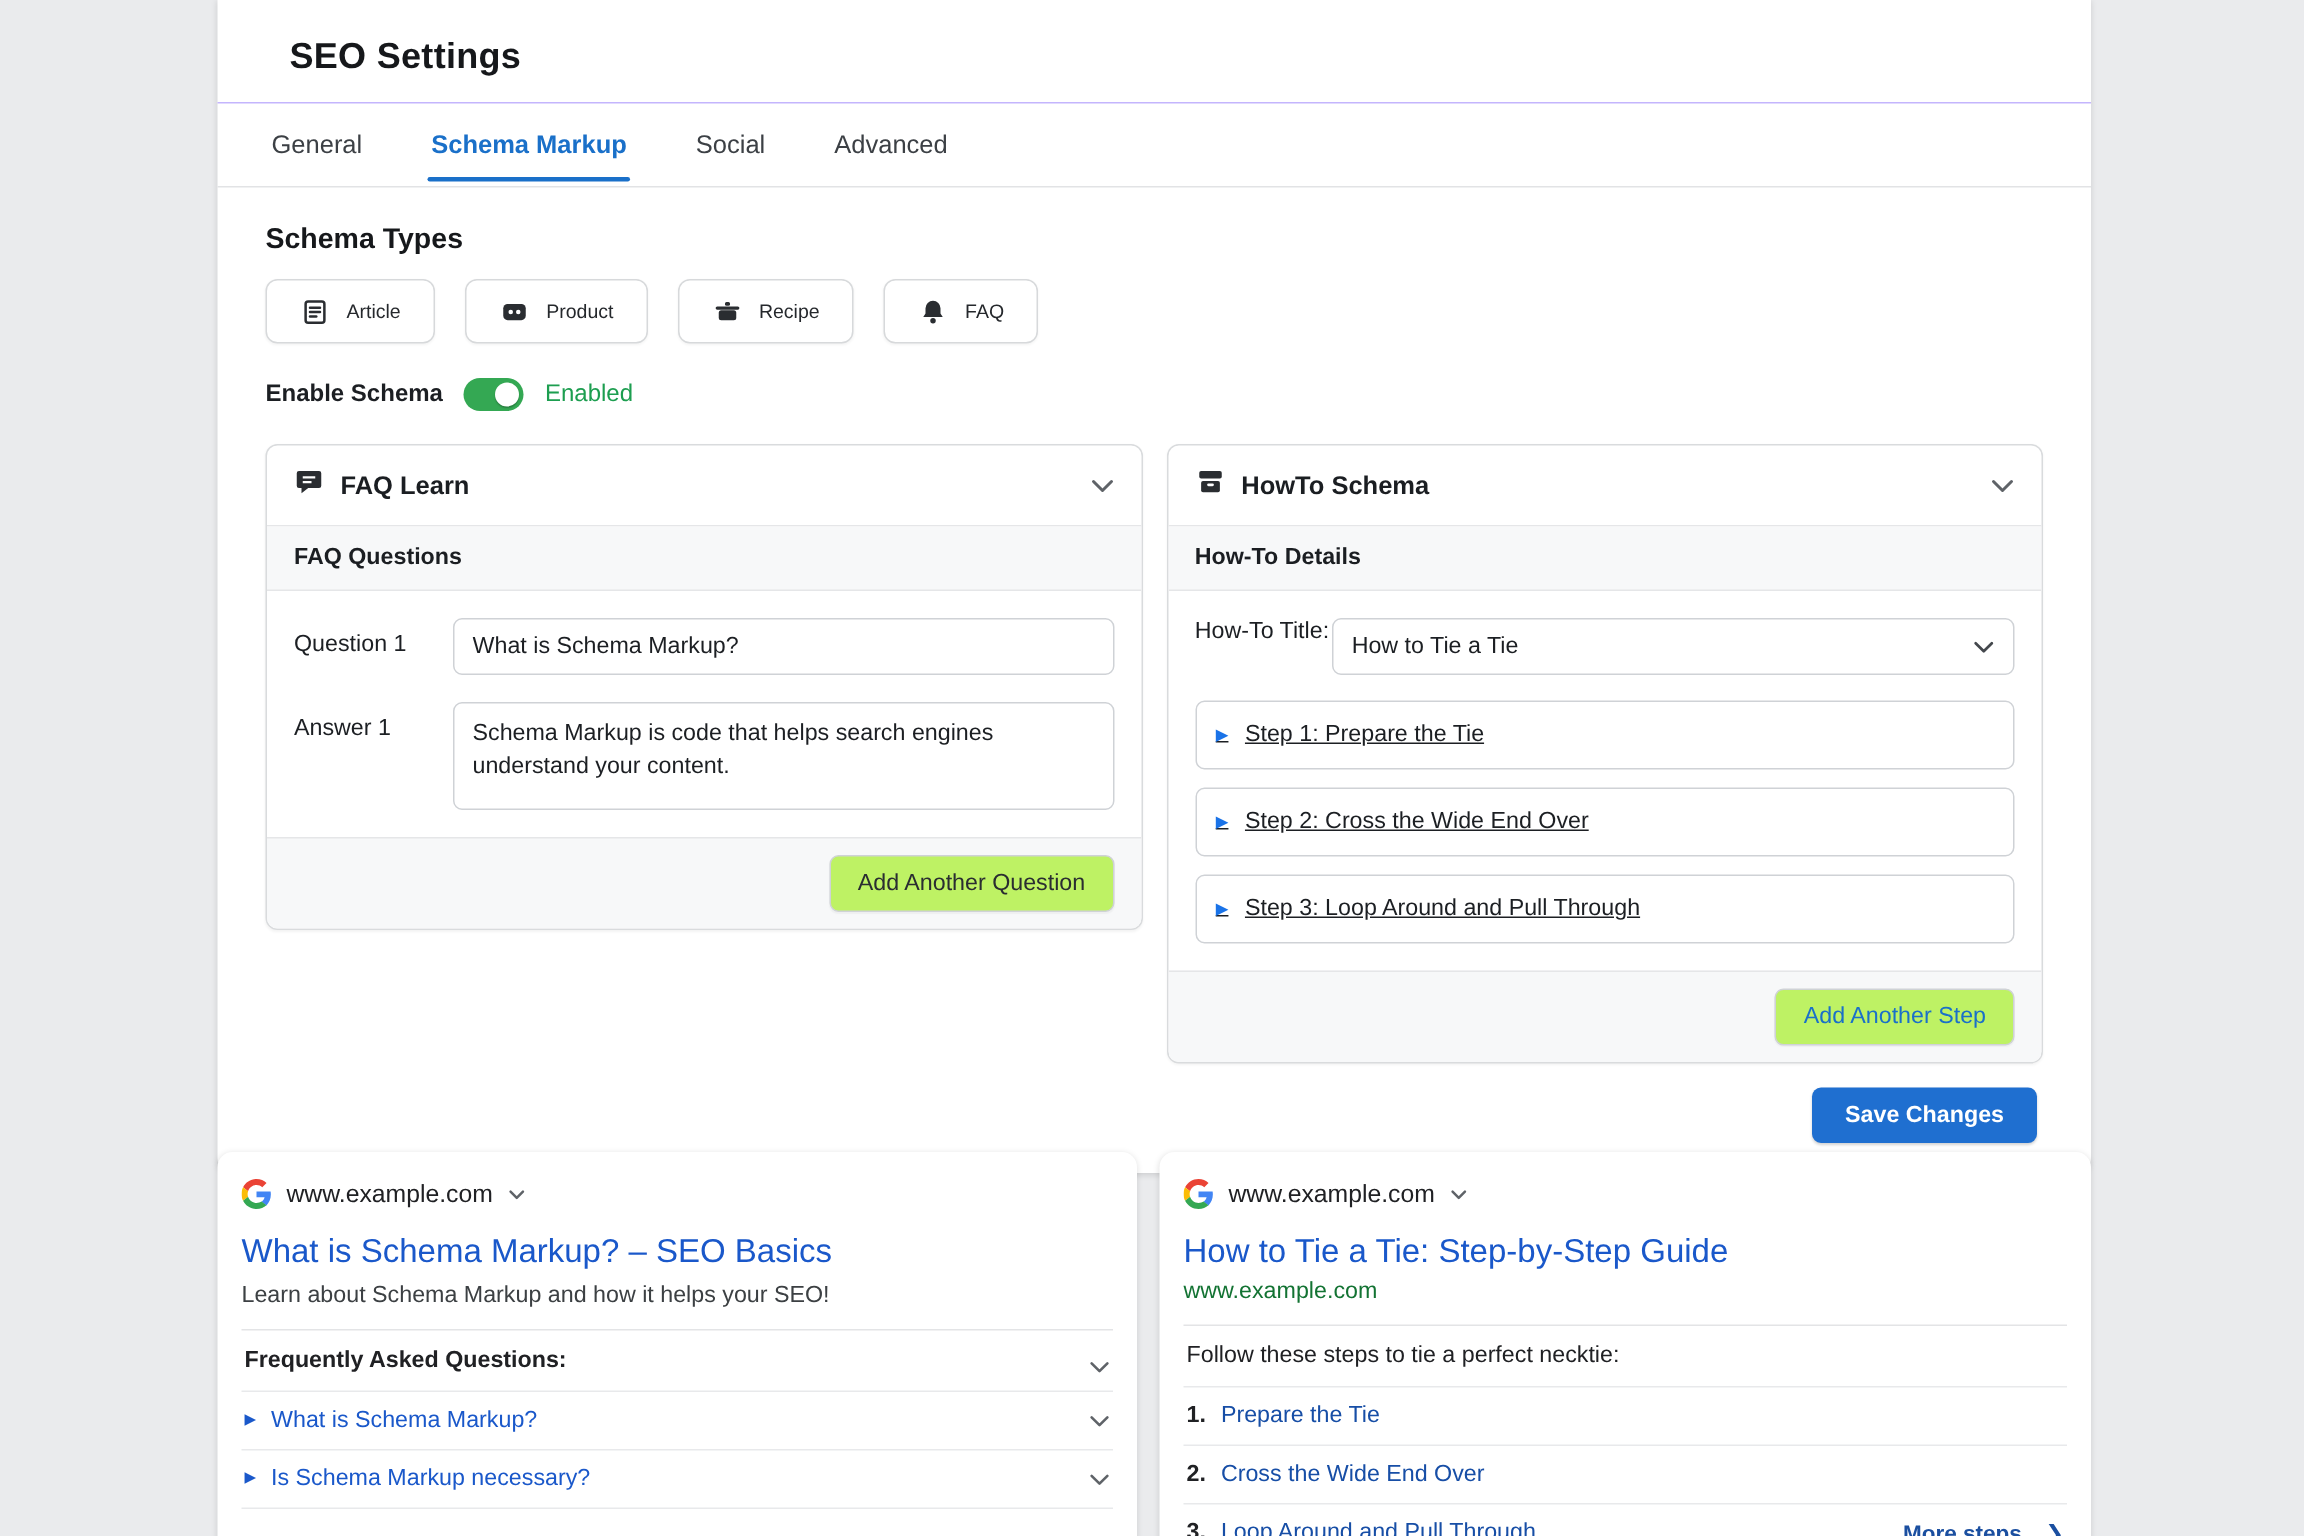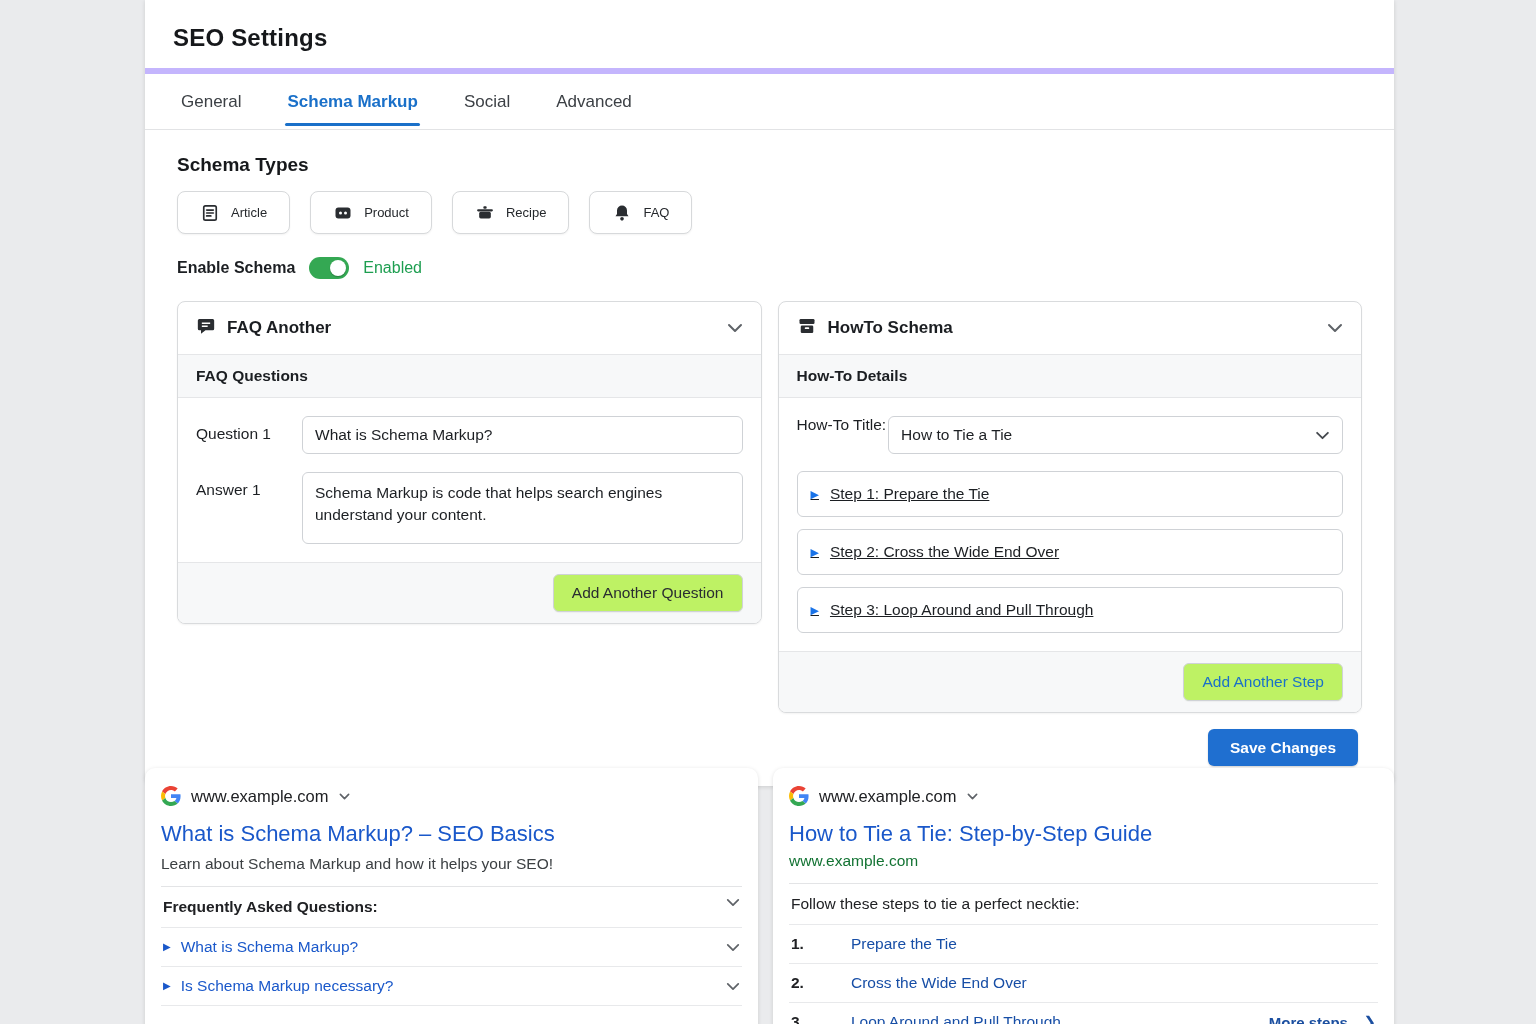--- a/index.html
+++ b/index.html
@@ -12,21 +12,21 @@
     position:relative; width:1536px; height:1024px;
     background:#eaebed; overflow:hidden;
   }
 
   
   .main-card {
     position:absolute; left:145px; top:0; width:1249px;
     background:#fff; border-radius:0 0 10px 10px;
     box-shadow:0 1px 4px rgba(0,0,0,.13);
   }
-  .card-header { padding:24px 28px 16px; border-bottom:6px solid #c4b5fd; }
+  .card-header { padding:24px 48px 16px; border-bottom:1px solid #c4b5fd; }
   .card-header h1 { margin:0; font-size:24px; font-weight:700; color:#16181b; letter-spacing:.2px; }
 
   .tabs { display:flex; gap:46px; padding:0 36px; height:56px; align-items:stretch; border-bottom:1px solid #e2e3e5; }
   .tab { font-size:17px; color:#3c4045; cursor:pointer; position:relative; display:flex; align-items:center; }
   .tab.active { color:#1a70c9; font-weight:600; }
   .tab.active::after { content:""; position:absolute; left:-2px; right:-2px; bottom:3px; height:3px; background:#1a70c9; border-radius:2px; }
 
   .content { padding:24px 32px 0; }
   .sec-heading { margin:0 0 15px; font-size:19px; font-weight:700; color:#16181b; }
 
@@ -82,29 +82,29 @@
 
   .site-row { display:flex; align-items:center; gap:10px; cursor:pointer; }
   .site-row svg { display:block; }
   .site-name { font-size:16.5px; color:#202124; }
 
   .pv-title { font-size:22px; color:#1a58ca; margin:15px 0 0; font-weight:500; cursor:pointer; }
   .pv-desc { font-size:15.5px; color:#3c4043; margin:8px 0 13px; }
   .pv-url { font-size:15.5px; color:#137333; margin:5px 0 13px; }
   .pv-divider { border-top:1px solid #e3e4e6; }
 
-  .pv-sec-row { display:flex; align-items:flex-start; justify-content:space-between; padding:11px 2px; font-size:15.5px; font-weight:700; color:#202124; border-bottom:1px solid #e8e9eb; }
+  .pv-sec-row { display:flex; align-items:flex-end; justify-content:space-between; padding:11px 2px; font-size:15.5px; font-weight:700; color:#202124; border-bottom:1px solid #e8e9eb; }
   .pv-q { display:flex; align-items:center; gap:10px; padding:10px 2px; border-bottom:1px solid #e8e9eb; font-size:15.5px; color:#1a58ca; cursor:pointer; }
   .pv-q .tri { color:#1a58ca; font-size:10px; }
   .pv-q .chev { margin-left:auto; display:flex; }
 
   .pv-intro { padding:11px 2px; font-size:15.5px; color:#202124; border-bottom:1px solid #e8e9eb; }
   .pv-step { display:flex; align-items:center; gap:10px; padding:10px 2px; border-bottom:1px solid #e8e9eb; font-size:15.5px; }
   .pv-step .num { color:#202124; font-weight:700; flex:none; }
-  .pv-step .txt { color:#174ea6;margin-left:37px; }
+  .pv-step .txt { color:#174ea6; }
   .pv-more { margin-left:auto; color:#1b4fa0; font-weight:600; font-size:15px; display:flex; align-items:center; gap:3px; cursor:pointer; }
   .chev svg { display:block; }
 </style>
 </head>
 <body>
 
 <div class="stage">
 
   <div class="main-card">
 
@@ -178,21 +178,21 @@
 
         <section class="panel">
           <div class="panel-header">
             <span>
               <svg width="20" height="20" viewBox="0 0 24 24">
                   <path d="M4 3.5h16A1.8 1.8 0 0 1 21.8 5.3v10A1.8 1.8 0 0 1 20 17.1h-8.6L6 21.3v-4.2H4a1.8 1.8 0 0 1-1.8-1.8v-10A1.8 1.8 0 0 1 4 3.5z" fill="#2a2d31"></path>
                   <line x1="7" y1="8.7" x2="17" y2="8.7" stroke="#fff" stroke-width="1.8"></line>
                   <line x1="7" y1="12.4" x2="14" y2="12.4" stroke="#fff" stroke-width="1.8"></line>
                 </svg>
             </span>
-            <span class="panel-title">FAQ Another</span>
+            <span class="panel-title">FAQ Learn</span>
             <span class="chev">
               <svg width="16" height="10" viewBox="0 0 16 10" fill="none">
                   <path d="M2 2l6 6 6-6" stroke="#5f6368" stroke-width="2" stroke-linecap="round" stroke-linejoin="round"></path>
                 </svg>
             </span>
           </div>
           <div class="panel-sub">FAQ Questions</div>
           <div class="panel-body">
             <div class="field-row">
               <label>Question 1</label>

